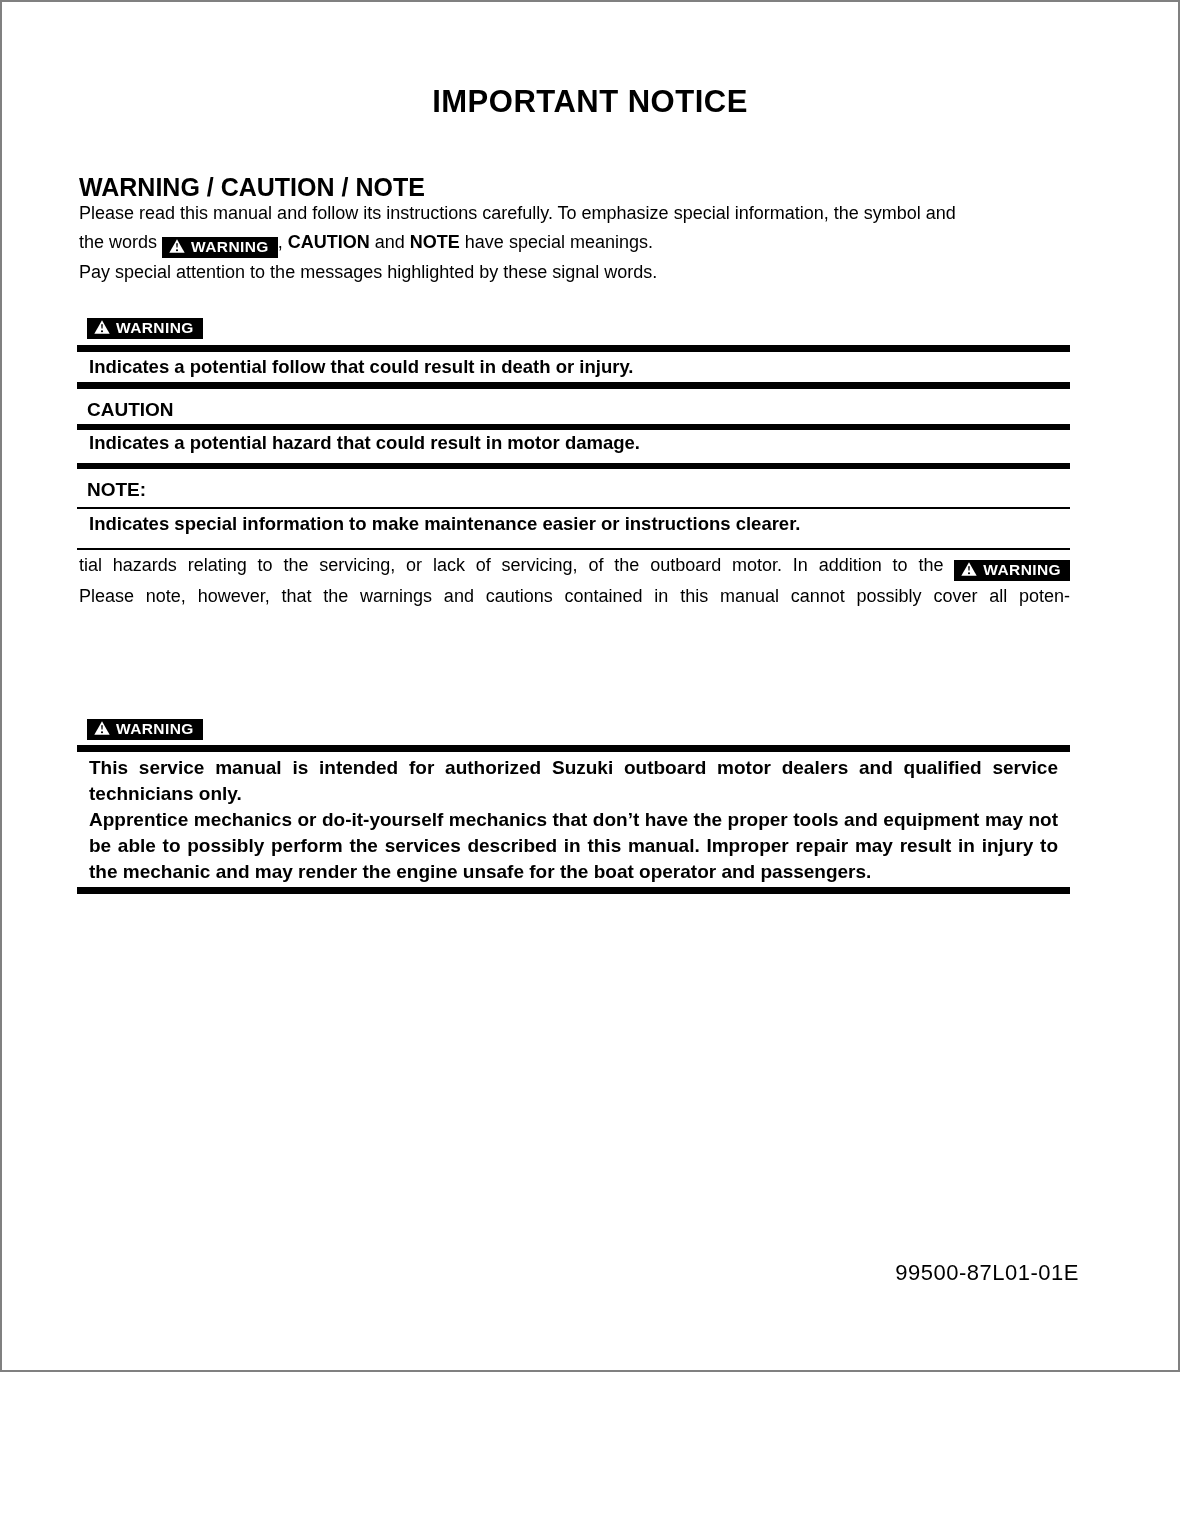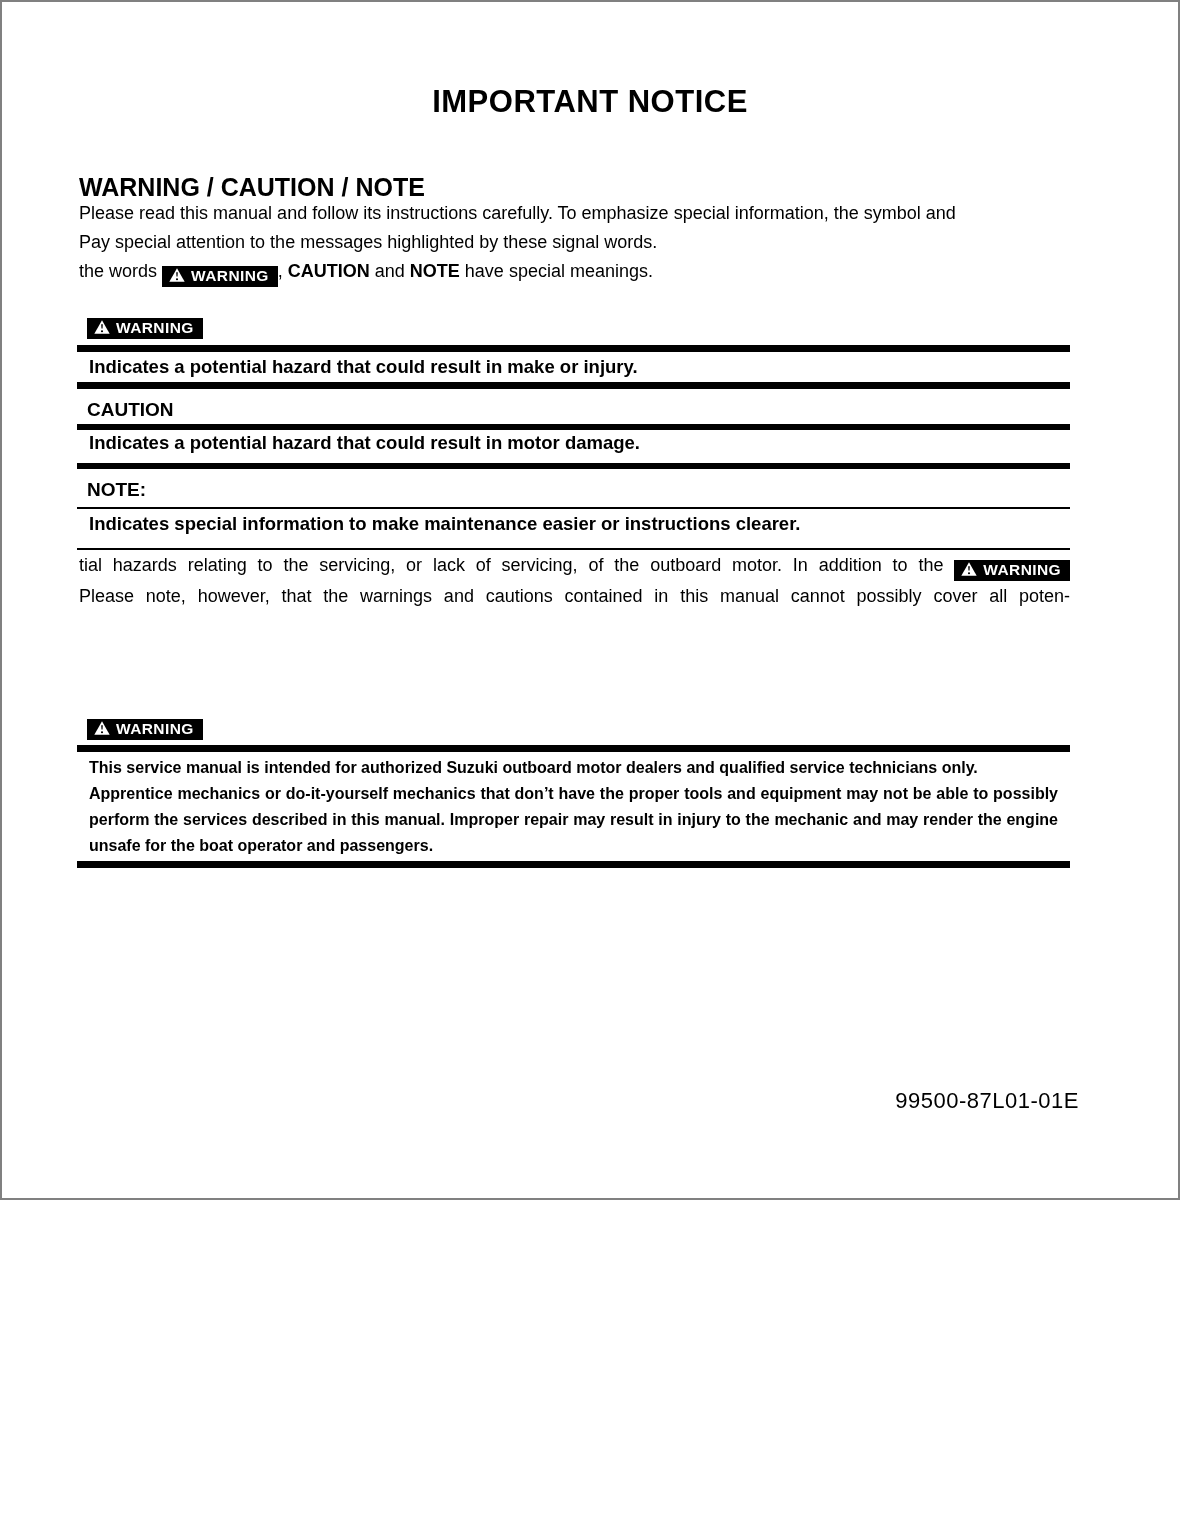--- a/index.html
+++ b/index.html
@@ -5,21 +5,21 @@
   :root{
     --ink:#000000;
     --badge_bg:#000000;
     --badge_fg:#ffffff;
     --page_border:#808080;
     --page_bg:#ffffff;
   }
   html,body{margin:0;padding:0;background:#fff;}
   .page{
     position:relative;
-    width:1180px;height:1200px;
+    width:1180px;height:1372px;
     box-sizing:border-box;
     background:var(--page_bg);
     border:2px solid var(--page_border);
     overflow:hidden;
     font-family:"Liberation Sans","DejaVu Sans",sans-serif;
     color:var(--ink);
   }
   .title{
     margin:0;padding-top:84px;
     text-align:center;
@@ -68,54 +68,54 @@
   }
   .sig-label{
     margin:11px 0 0 10px;
     font-size:19px;line-height:19px;font-weight:bold;
   }
   .mid{margin-top:39px;}
   p.bodyline.sp30{line-height:30px;}
   .rule-box.service{margin-top:5px;padding:3px 12px 2px 12px;}
   .rule-box.service p{
     margin:0;text-align:justify;
-    font-size:16px;line-height:26px;font-weight:bold;
+    font-size:19px;line-height:26px;font-weight:bold;
   }
   .footer{
     position:absolute;right:99px;bottom:86px;
     font-size:22px;line-height:22px;letter-spacing:.5px;
   }
 </style>
 </head>
 <body>
 
 <div class="page">
 
   <h1 class="title">IMPORTANT NOTICE</h1>
 
   <div class="content">
 
     <h2 class="heading">WARNING / CAUTION / NOTE</h2>
 
     <p class="bodyline first">Please read this manual and follow its instructions carefully. To emphasize special information, the symbol and</p>
 
-    <p class="bodyline">Pay special attention to the messages highlighted by these signal words.</p>
-
     <p class="bodyline"><span>the words </span><span class="wbadge"><svg class="wtri" viewBox="0 0 24 21" aria-hidden="true">
             <path d="M12 0.5 L23.5 20.5 H0.5 Z" fill="#ffffff"></path>
             <path d="M10.8 6.5h2.4l-.4 6.4h-1.6z" fill="#000000"></path>
             <circle cx="12" cy="16.8" r="1.6" fill="#000000"></circle>
           </svg><span>WARNING</span></span><span>, </span><span class="bold">CAUTION</span><span> and </span><span class="bold">NOTE</span><span> have special meanings.</span></p>
 
+    <p class="bodyline">Pay special attention to the messages highlighted by these signal words.</p>
+
     <div class="badge-row"><span class="wbadge"><svg class="wtri" viewBox="0 0 24 21" aria-hidden="true">
             <path d="M12 0.5 L23.5 20.5 H0.5 Z" fill="#ffffff"></path>
             <path d="M10.8 6.5h2.4l-.4 6.4h-1.6z" fill="#000000"></path>
             <circle cx="12" cy="16.8" r="1.6" fill="#000000"></circle>
           </svg><span>WARNING</span></span></div>
-    <div class="rule-box"><span>Indicates a potential hazard that could result in make or injury.</span></div>
+    <div class="rule-box"><span>Indicates a potential follow that could result in death or injury.</span></div>
 
     <div class="sig-label">CAUTION</div>
     <div class="rule-box medium"><span>Indicates a potential hazard that could result in motor damage.</span></div>
 
     <div class="sig-label">NOTE:</div>
     <div class="rule-box thin"><span>Indicates special information to make maintenance easier or instructions clearer.</span></div>
 
     <p class="bodyline sp30 jline"><span>tial hazards relating to the servicing, or lack of servicing, of the outboard motor. In addition to the </span><span class="wbadge"><svg class="wtri" viewBox="0 0 24 21" aria-hidden="true">
             <path d="M12 0.5 L23.5 20.5 H0.5 Z" fill="#ffffff"></path>
             <path d="M10.8 6.5h2.4l-.4 6.4h-1.6z" fill="#000000"></path>

